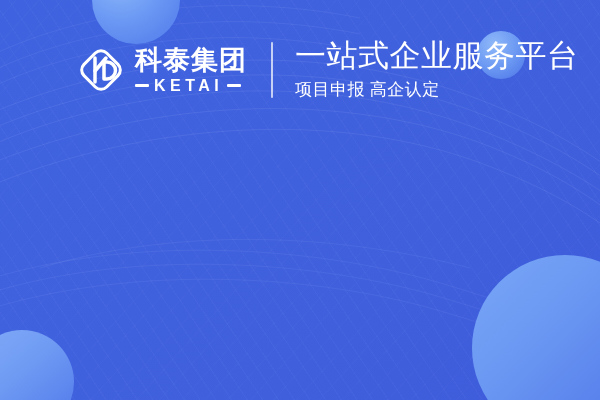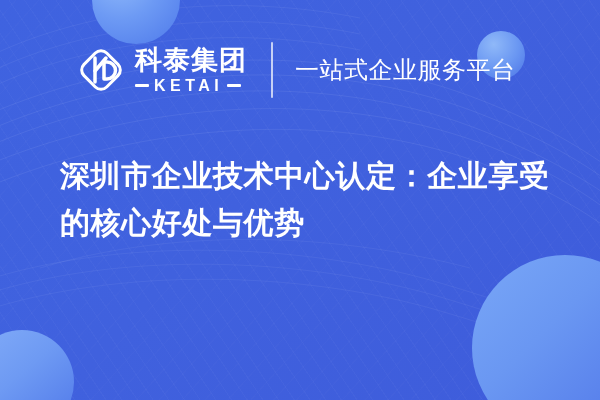--- a/index.html
+++ b/index.html
@@ -158,25 +158,25 @@
   }
 
   #tagline-block {
     display: flex;
     flex-direction: column;
     justify-content: center;
     position: relative;
   }
   .tagline-main {
     color: #ffffff;
-    font-size: 24px;
+    font-size: 31px;
     line-height: 1.18;
     letter-spacing: .5px;
     white-space: nowrap;
-    font-family: Liberation Serif, serif;
+    font-family: Liberation Mono, monospace;
   }
   .tagline-sub {
     color: #ffffff;
     font-size: 17px;
     line-height: 1.25;
     letter-spacing: .5px;
     margin-top: 3px;
     white-space: nowrap;
     font-family: "Liberation Serif", "DejaVu Serif", serif;
   }
@@ -252,18 +252,18 @@
           <span class="logo-latin">KETAI</span>
           <span class="logo-rule"></span>
         </div>
       </div>
     </div>
 
     <div id="header-divider"></div>
 
     <div id="tagline-block">
       <div class="tagline-main">一站式企业服务平台</div>
+      <div class="tagline-sub">项目申报 高企认定</div>
     </div>
   </div>
 
-  <div id="main-title">深圳市企业技术中心认定：企业享受的核心好处与优势</div>
 
 </div>
 
 </body></html>

